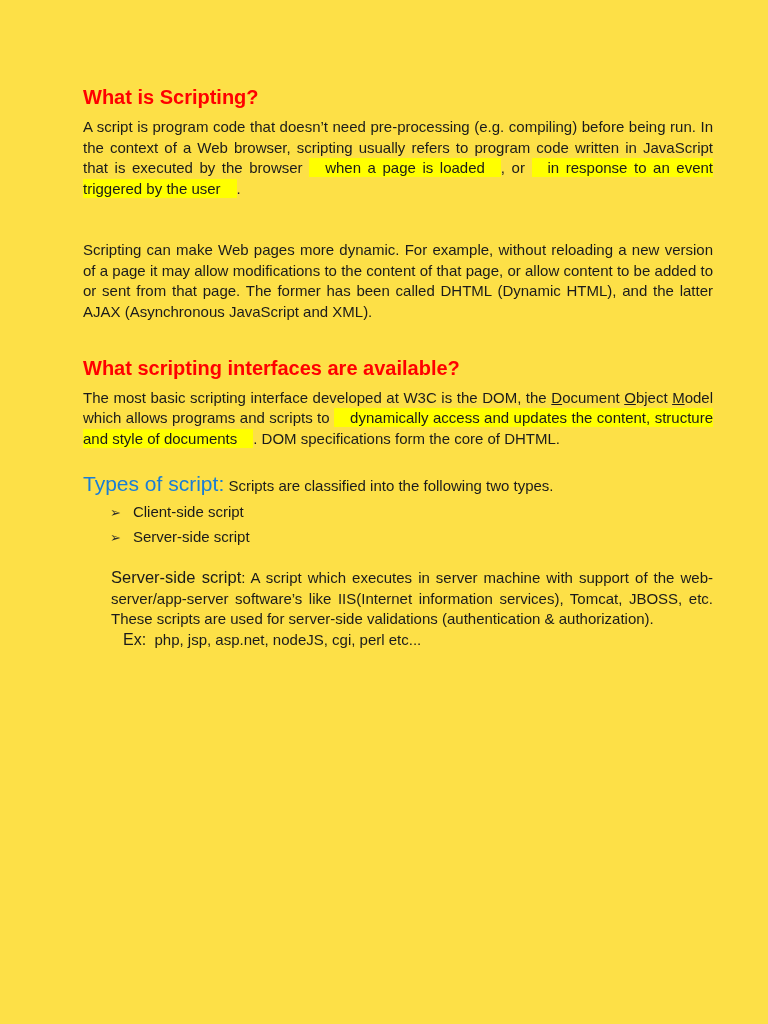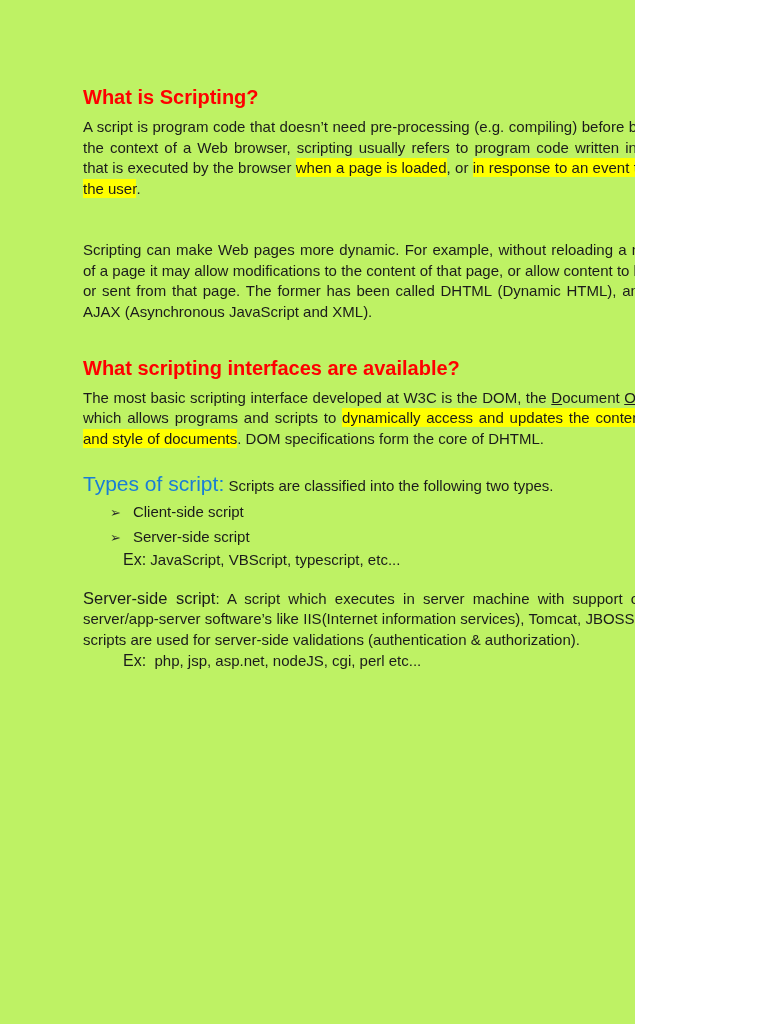--- a/index.html
+++ b/index.html
@@ -3,23 +3,23 @@
 <meta charset="utf-8">
 <style>
   html, body {
     margin: 0;
     padding: 0;
     background: #ffffff;
     font-family: "Liberation Sans", "DejaVu Sans", sans-serif;
   }
   .viewport {
     position: relative;
-    width: 635px;
+    width: 768px;
     height: 1024px;
-    background: #bef264;
+    background: #fde047;
     overflow: hidden;
   }
   .page {
     box-sizing: border-box;
     width: 768px;
     height: 1024px;
     padding: 86px 55px 0 83px;
     color: var(--body-text, #1b1b1b);
   }
   h1.red, h2.red {
@@ -33,21 +33,21 @@
   p.body {
     font-size: 15px;
     line-height: 20.7px;
     margin: 0;
     text-align: justify;
   }
   p.sp-after-p1 { margin-top: 40px; }
   p.sp-p4 { margin-top: 19px; }
   .hl {
     background: var(--highlight-yellow, #ffff00);
-    padding: 1px 0;
+    padding: 1px 16px;
   }
   p.types-line {
     margin: 21px 0 0 0;
     font-size: 15px;
     line-height: 1.25;
     text-align: left;
   }
   .blue-heading {
     color: var(--heading-blue, #1a7dd6);
     font-weight: 400;
@@ -62,21 +62,21 @@
     font-size: 15px;
     line-height: 24px;
   }
   ul.bullets .marker {
     display: inline-block;
     margin-right: 12px;
     font-size: 13px;
     color: #2b2b2b;
   }
   p.section-para { margin-top: 16px; }
-  p.section-para-2 { margin-top: 17px; }
+  p.section-para-2 { margin-top: 17px; margin-left: 28px; }
   .lead { font-size: 16.5px; font-weight: 700; }
   p.ex-line {
     font-size: 15px;
     line-height: 20.7px;
     margin: 0;
     padding-left: 40px;
     text-align: left;
   }
   .ex-label { font-size: 16px; font-weight: 700; }
   b, .seg-b { font-weight: 400; }
@@ -99,19 +99,18 @@
     <p class="body"><span>The most basic scripting interface developed at </span><span class="seg-b">W3C</span><span> is the DOM, the </span><span class="seg-b seg-u">D</span><span>ocument </span><span class="seg-b seg-u">O</span><span>bject </span><span class="seg-b seg-u">M</span><span>odel which allows programs and scripts to </span><span class="hl">dynamically access and updates the content, structure and style of documents</span><span>. DOM specifications form the core of DHTML.</span></p>
 
 
     <p class="types-line"><span class="blue-heading">Types of script:</span><span> Scripts are classified into the following two types.</span></p>
 
     <ul class="bullets">
       <li><span class="marker">➢</span><span>Client-side script</span></li>
       <li><span class="marker">➢</span><span>Server-side script</span></li>
     </ul>
 
-    <p class="ex-line"><span class="seg-b ex-label">Ex:</span><span> JavaScript, VBScript, typescript, etc...</span></p>
 
     <p class="body section-para-2"><span class="seg-b lead">Server-side script</span><span>: A script which executes in server machine with support of the web-server/app-server software’s like </span><span class="seg-b">IIS</span><span>(Internet information services), Tomcat, JBOSS, etc. These scripts are used for server-side validations (authentication &amp; authorization).</span></p>
     <p class="ex-line"><span class="seg-b ex-label">Ex:</span><span>&nbsp; php, jsp, asp.net, nodeJS, cgi, perl etc...</span></p>
 
   </div>
 </div>
 
 </body></html>

